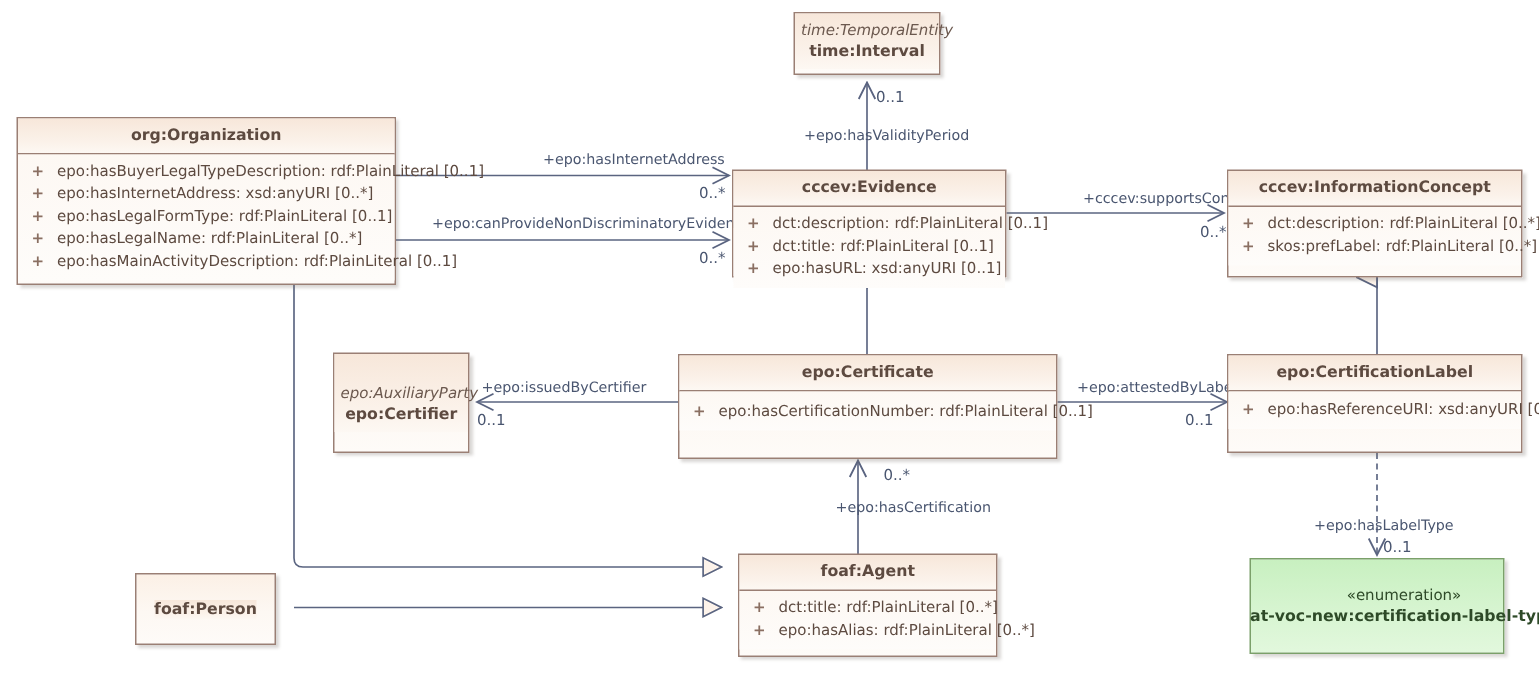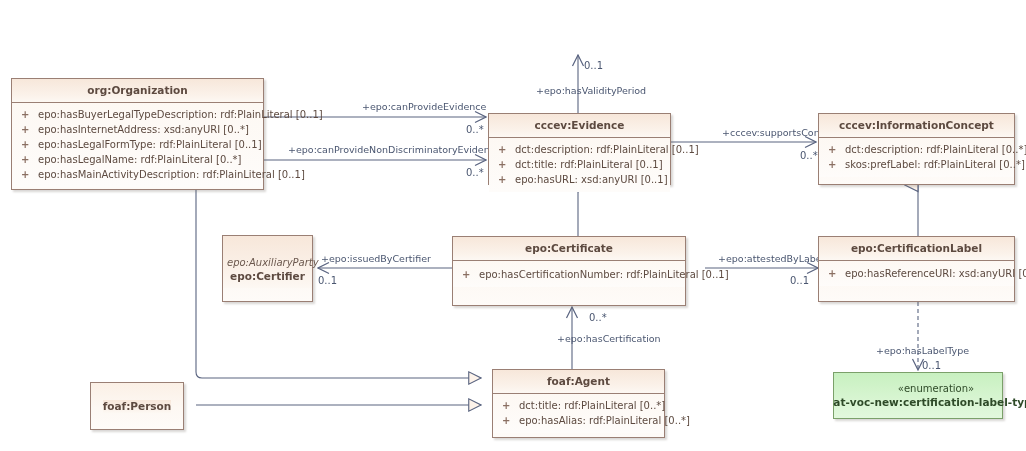--- a/index.html
+++ b/index.html
@@ -131,41 +131,47 @@
     </g>
 
     <g stroke="#5a6480" stroke-width="1.1" fill="none" stroke-dasharray="4,3">
       <path d="M918,302 L918,370" marker-end="url(#openArrow)"></path>
     </g>
   </svg>
 
   <div class="elabel" style="left:536px;top:85px;">+epo:hasValidityPeriod</div>
   <div class="mult" style="left:584px;top:60px;">0..1</div>
 
-  <div class="elabel" style="left:362px;top:101px;">+epo:canProvideEvidence</div>
+  <div class="elabel" style="left:362px;top:101px;">+epo:hasInternetAddress</div>
   <div class="mult" style="left:466px;top:124px;">0..*</div>
 
   <div class="elabel" style="left:288px;top:144px;">+epo:canProvideNonDiscriminatoryEvidence</div>
   <div class="mult" style="left:466px;top:167px;">0..*</div>
 
   <div class="elabel" style="left:722px;top:127px;">+cccev:supportsConcept</div>
   <div class="mult" style="left:800px;top:150px;">0..*</div>
 
   <div class="elabel" style="left:321px;top:253px;">+epo:issuedByCertifier</div>
   <div class="mult" style="left:318px;top:275px;">0..1</div>
 
   <div class="elabel" style="left:718px;top:253px;">+epo:attestedByLabel</div>
   <div class="mult" style="left:790px;top:275px;">0..1</div>
 
   <div class="elabel" style="left:526px;top:333px;margin-left:31px;">+epo:hasCertification</div>
   <div class="mult" style="left:589px;top:312px;">0..*</div>
 
   <div class="elabel" style="left:876px;top:345px;">+epo:hasLabelType</div>
   <div class="mult" style="left:922px;top:360px;">0..1</div>
 
+  <div class="uclass" style="left:529px;top:8px;width:98px;height:42px;">
+    <div class="hdr">
+      <span class="stereo">time:TemporalEntity</span>
+      <span>time:Interval</span>
+    </div>
+  </div>
 
   <div class="uclass compart" style="left:11px;top:78px;width:253px;height:112px;">
     <div class="hdr">
       <span>org:Organization</span>
     </div>
     <div class="attrs">
       <div class="attr">
         <span class="vis">+</span><span>epo:hasBuyerLegalTypeDescription: rdf:PlainLiteral [0..1]</span>
       </div>
       <div class="attr">
@@ -214,21 +220,21 @@
     </div>
   </div>
 
   <div class="uclass" style="left:222px;top:235px;width:91px;height:67px;">
     <div class="hdr" style="padding-top:20px;">
       <span class="stereo">epo:AuxiliaryParty</span>
       <span>epo:Certifier</span>
     </div>
   </div>
 
-  <div class="uclass compart" style="left:452px;top:236px;width:234px;height:70px;">
+  <div class="uclass compart" style="left:452px;top:236px;width:253px;height:70px;">
     <div class="hdr">
       <span>epo:Certificate</span>
     </div>
     <div class="attrs" style="padding-top:6px;">
       <div class="attr">
         <span class="vis">+</span><span>epo:hasCertificationNumber: rdf:PlainLiteral [0..1]</span>
       </div>
     </div>
   </div>
 
@@ -256,20 +262,20 @@
     <div class="attrs">
       <div class="attr">
         <span class="vis">+</span><span>dct:title: rdf:PlainLiteral [0..*]</span>
       </div>
       <div class="attr">
         <span class="vis">+</span><span>epo:hasAlias: rdf:PlainLiteral [0..*]</span>
       </div>
     </div>
   </div>
 
-  <div class="uclass enum plain" style="left:833px;top:372px;width:170px;height:47px;padding-left:36px;">
+  <div class="uclass enum plain" style="left:833px;top:372px;width:170px;height:64px;padding-left:36px;">
     <div class="hdr">
       <span class="stereo">«enumeration»</span>
       <span>at-voc-new:certification-label-type</span>
     </div>
   </div>
 
 </div>
 
 </body></html>

